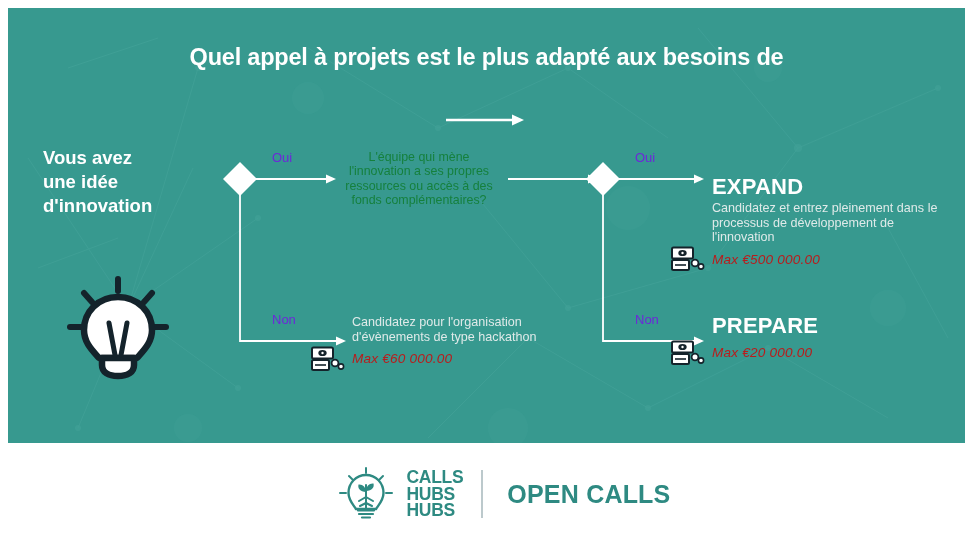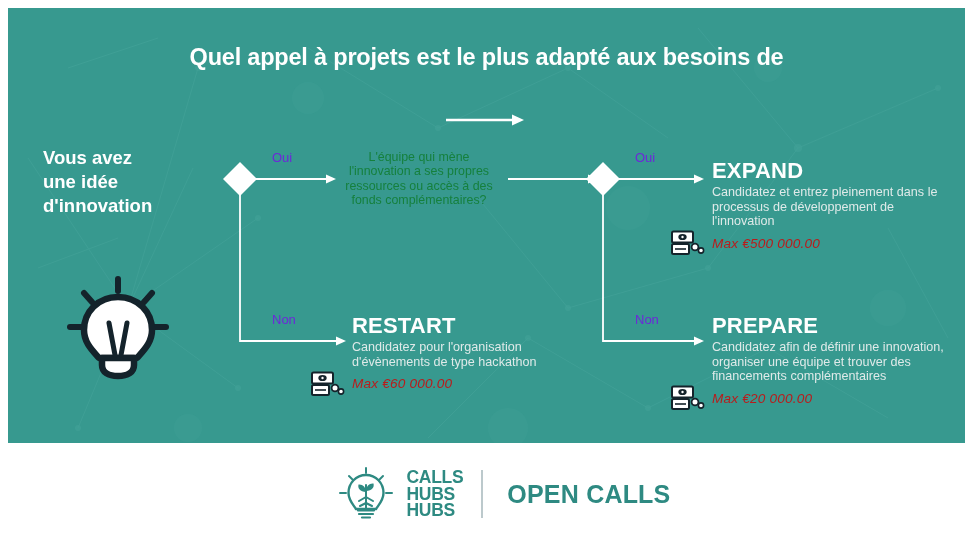--- a/index.html
+++ b/index.html
@@ -126,21 +126,21 @@
     left: -41px;
     width: 34px; height: 26px;
   }
   .outcome .oc-money {
     color: #b91c1c;
     font-size: 13.6px;
     font-style: italic;
     letter-spacing: .2px;
   }
 
-  .oc-expand  { left: 712px; top: 158px; width: 232px; }
+  .oc-expand  { left: 712px; top: 174px; width: 232px; }
   .oc-restart { left: 352px; top: 313px; width: 232px; }
   .oc-prepare { left: 712px; top: 313px; width: 232px; }
 
   
   #footer {
     position: absolute;
     left: 0; top: 443px;
     width: 973px; height: 102px;
     background: #ffffff;
     display: flex;
@@ -289,39 +289,37 @@
         <rect x="1" y="14" width="17" height="10" rx="1.5" fill="#ffffff" stroke="#14232b" stroke-width="2"></rect>
         <line x1="4" y1="19" x2="15" y2="19" stroke="#14232b" stroke-width="1.6"></line>
         <circle cx="24" cy="17" r="3.4" fill="#ffffff" stroke="#14232b" stroke-width="1.8"></circle>
         <circle cx="30" cy="20.5" r="2.6" fill="#ffffff" stroke="#14232b" stroke-width="1.6"></circle>
       </svg>
       <div class="oc-money">Max €500 000.00</div>
     </div>
   </div>
 
   <div class="outcome oc-restart">
-    <div class="oc-title">RESTART</div>
     <div class="oc-desc">Candidatez pour l'organisation d'évènements de type hackathon</div>
     <div class="oc-money-row" style="position:relative;">
       <svg class="money-icon" viewBox="0 0 34 26">
         <rect x="1" y="1.5" width="21" height="11" rx="1.5" fill="#ffffff" stroke="#14232b" stroke-width="2"></rect>
         <ellipse cx="11.5" cy="7" rx="4.2" ry="3.1" fill="#14232b"></ellipse>
         <circle cx="11.5" cy="7" r="1.2" fill="#ffffff"></circle>
         <rect x="1" y="14" width="17" height="10" rx="1.5" fill="#ffffff" stroke="#14232b" stroke-width="2"></rect>
         <line x1="4" y1="19" x2="15" y2="19" stroke="#14232b" stroke-width="1.6"></line>
         <circle cx="24" cy="17" r="3.4" fill="#ffffff" stroke="#14232b" stroke-width="1.8"></circle>
         <circle cx="30" cy="20.5" r="2.6" fill="#ffffff" stroke="#14232b" stroke-width="1.6"></circle>
       </svg>
       <div class="oc-money">Max €60 000.00</div>
     </div>
   </div>
 
   <div class="outcome oc-prepare">
     <div class="oc-title">PREPARE</div>
-    <div class="oc-desc">Candidatez afin de définir une innovation, organiser une équipe et trouver des financements complémentaires</div>
     <div class="oc-money-row" style="position:relative;">
       <svg class="money-icon" viewBox="0 0 34 26">
         <rect x="1" y="1.5" width="21" height="11" rx="1.5" fill="#ffffff" stroke="#14232b" stroke-width="2"></rect>
         <ellipse cx="11.5" cy="7" rx="4.2" ry="3.1" fill="#14232b"></ellipse>
         <circle cx="11.5" cy="7" r="1.2" fill="#ffffff"></circle>
         <rect x="1" y="14" width="17" height="10" rx="1.5" fill="#ffffff" stroke="#14232b" stroke-width="2"></rect>
         <line x1="4" y1="19" x2="15" y2="19" stroke="#14232b" stroke-width="1.6"></line>
         <circle cx="24" cy="17" r="3.4" fill="#ffffff" stroke="#14232b" stroke-width="1.8"></circle>
         <circle cx="30" cy="20.5" r="2.6" fill="#ffffff" stroke="#14232b" stroke-width="1.6"></circle>
       </svg>

